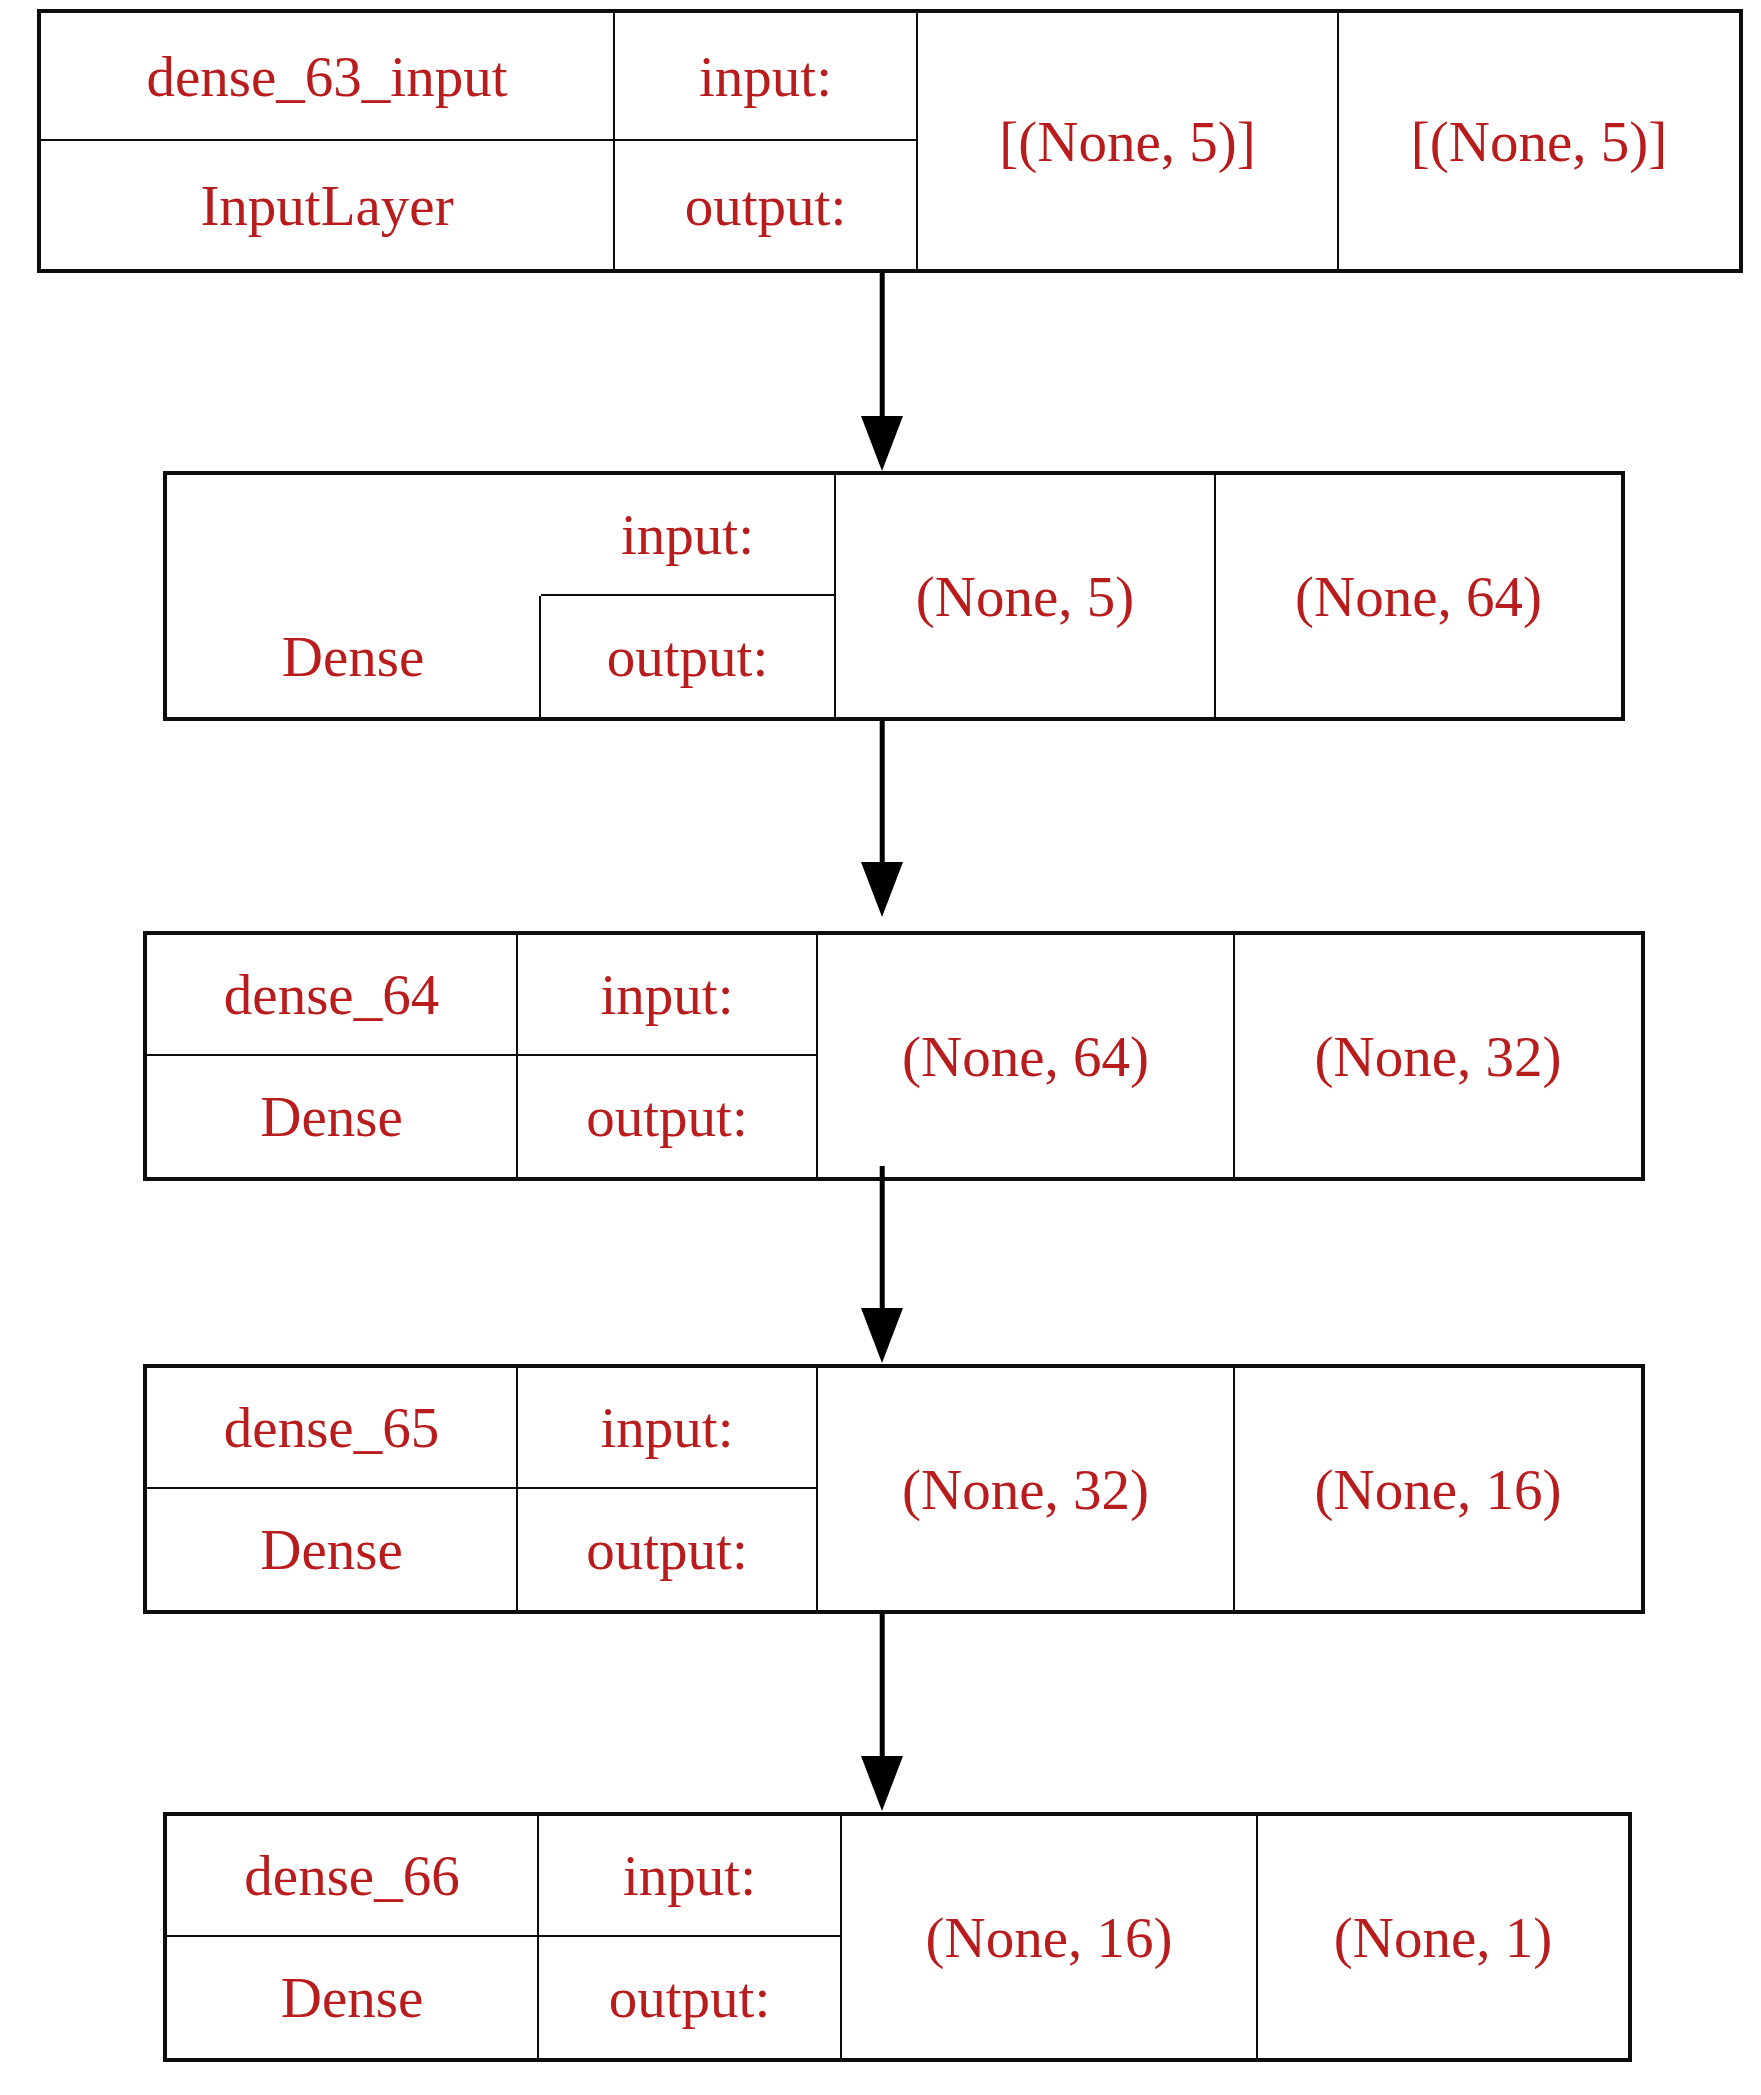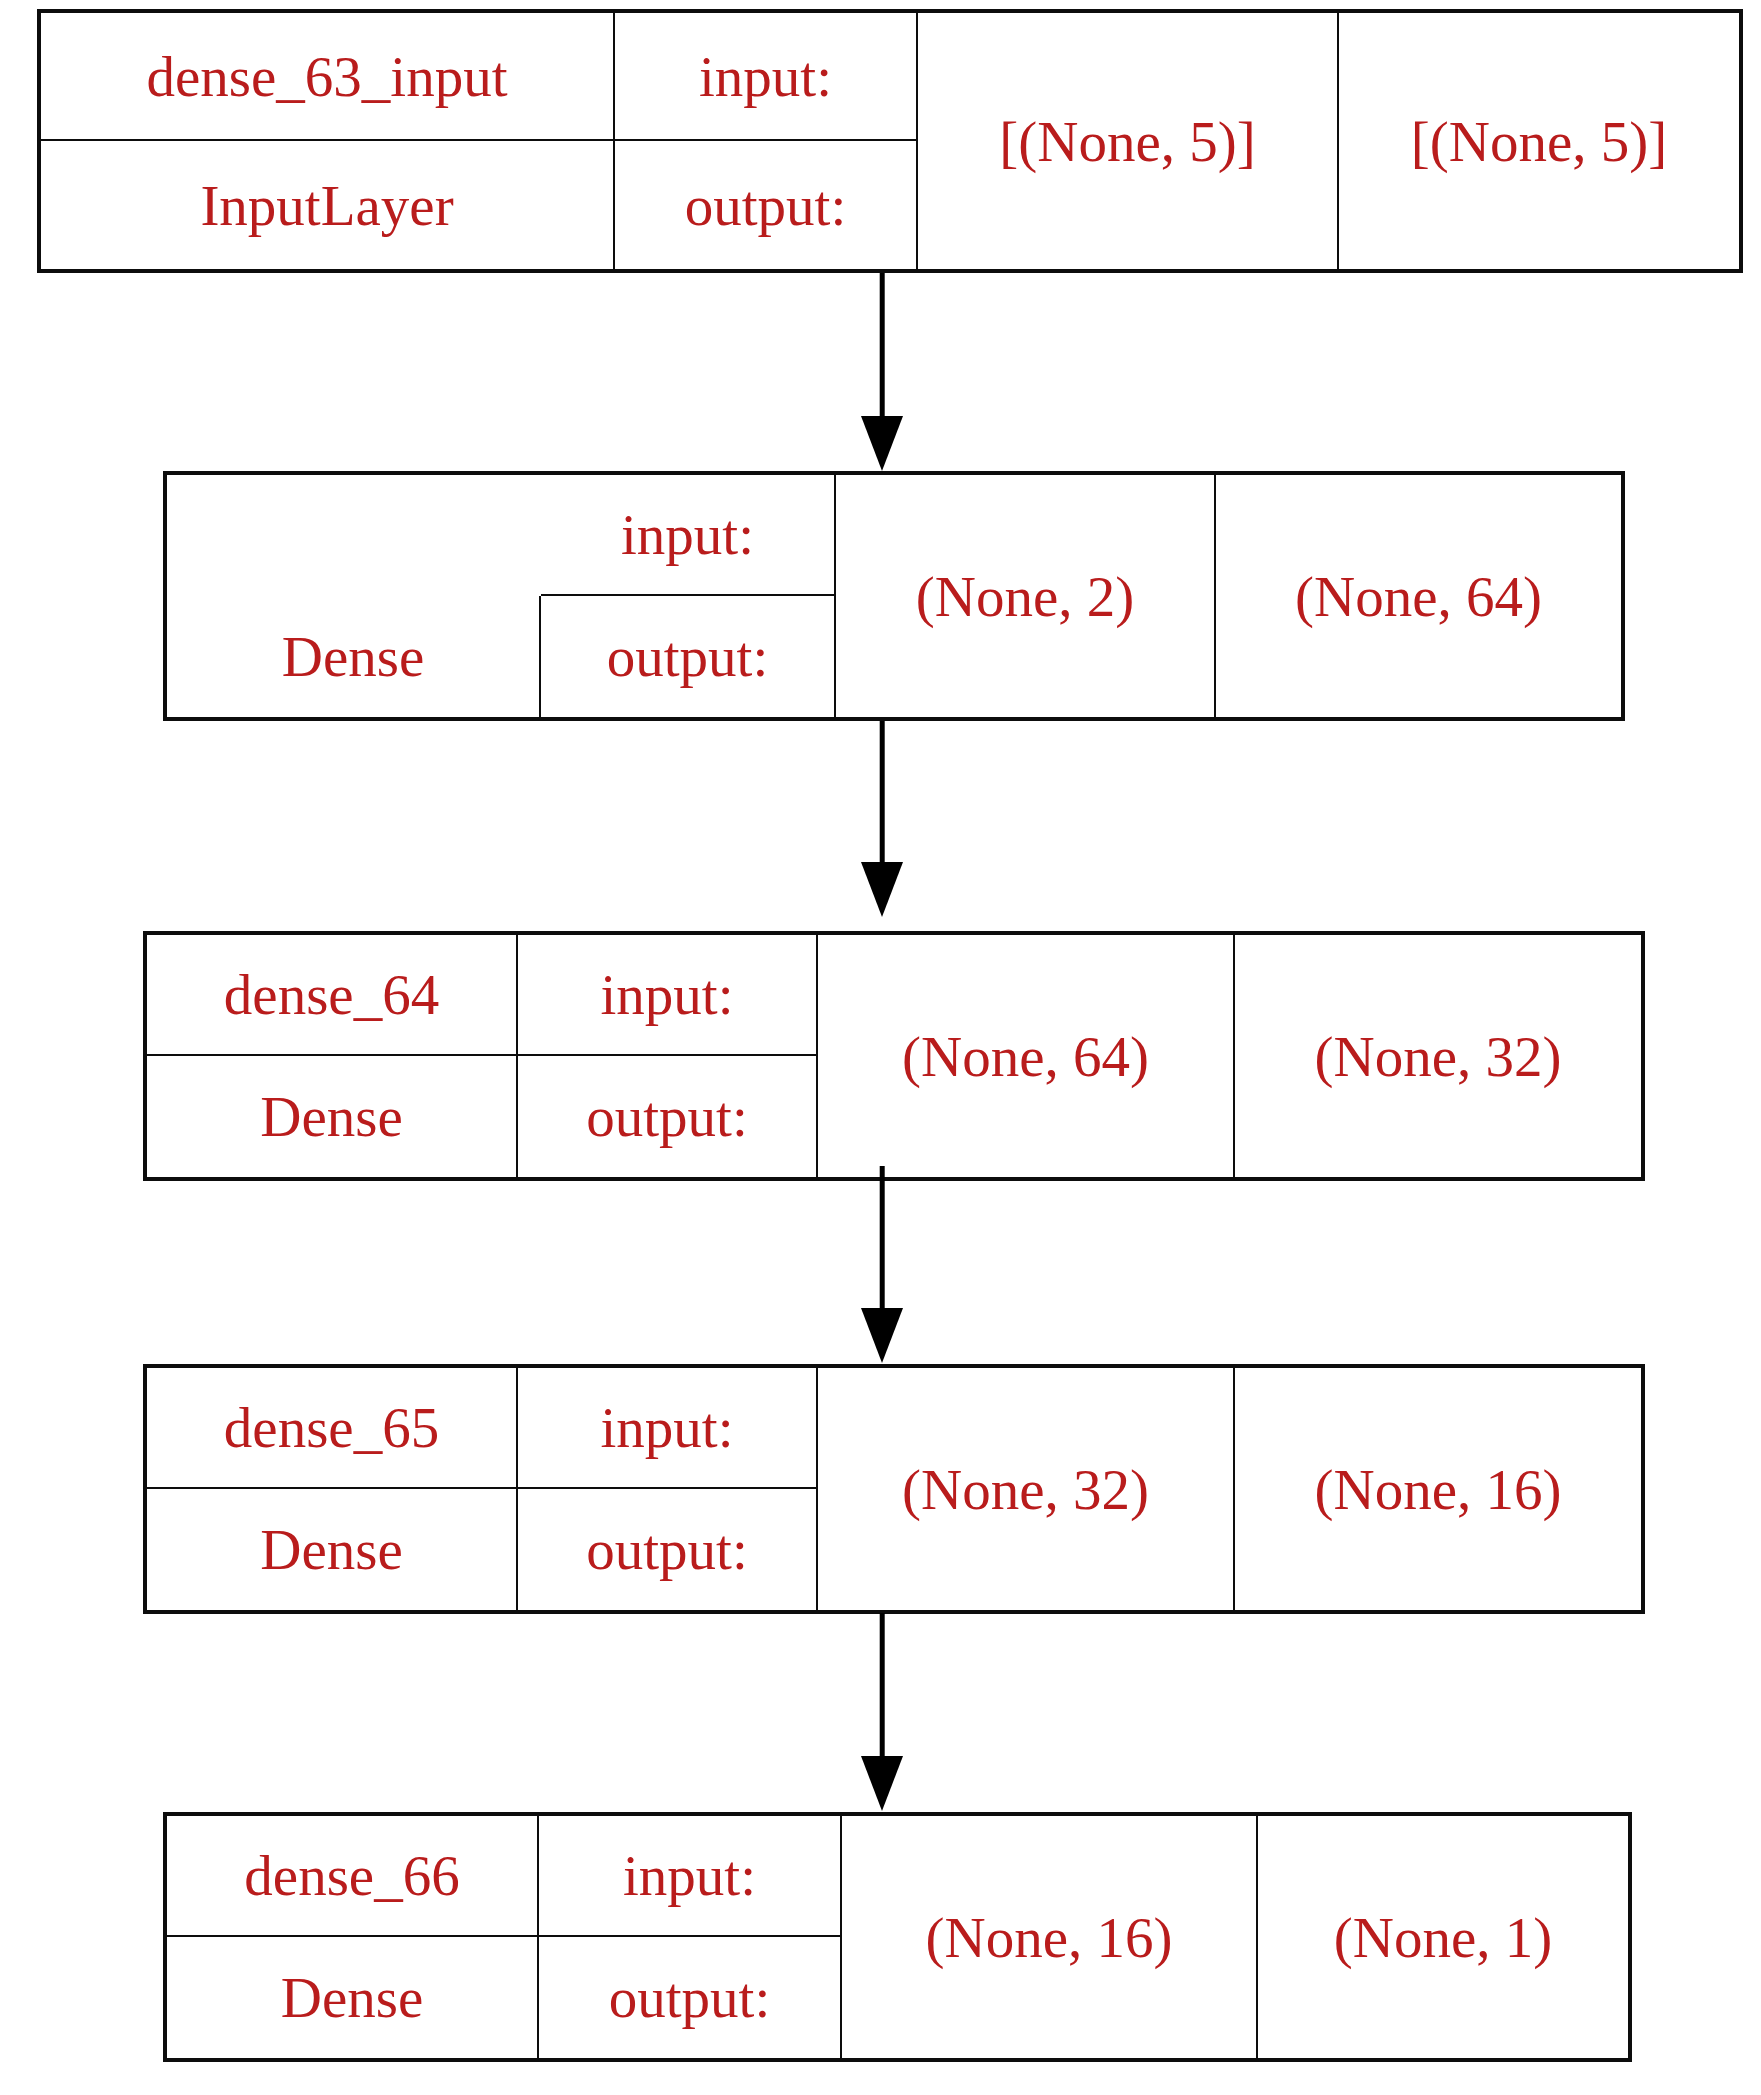--- a/index.html
+++ b/index.html
@@ -86,21 +86,21 @@
 
   <div class="arrow a0">
     <div class="shaft"></div>
     <div class="head"></div>
   </div>
 
   <div class="node n1">
     <div class="cell c-type vr">Dense</div>
     <div class="cell c-in vr hb">input:</div>
     <div class="cell c-out vr">output:</div>
-    <div class="cell c-ishape vr">(None, 2)</div>
+    <div class="cell c-ishape vr">(None, 5)</div>
     <div class="cell c-oshape">(None, 64)</div>
   </div>
 
   <div class="arrow a1">
     <div class="shaft"></div>
     <div class="head"></div>
   </div>
 
   <div class="node n2">
     <div class="cell c-name vr hb">dense_64</div>

